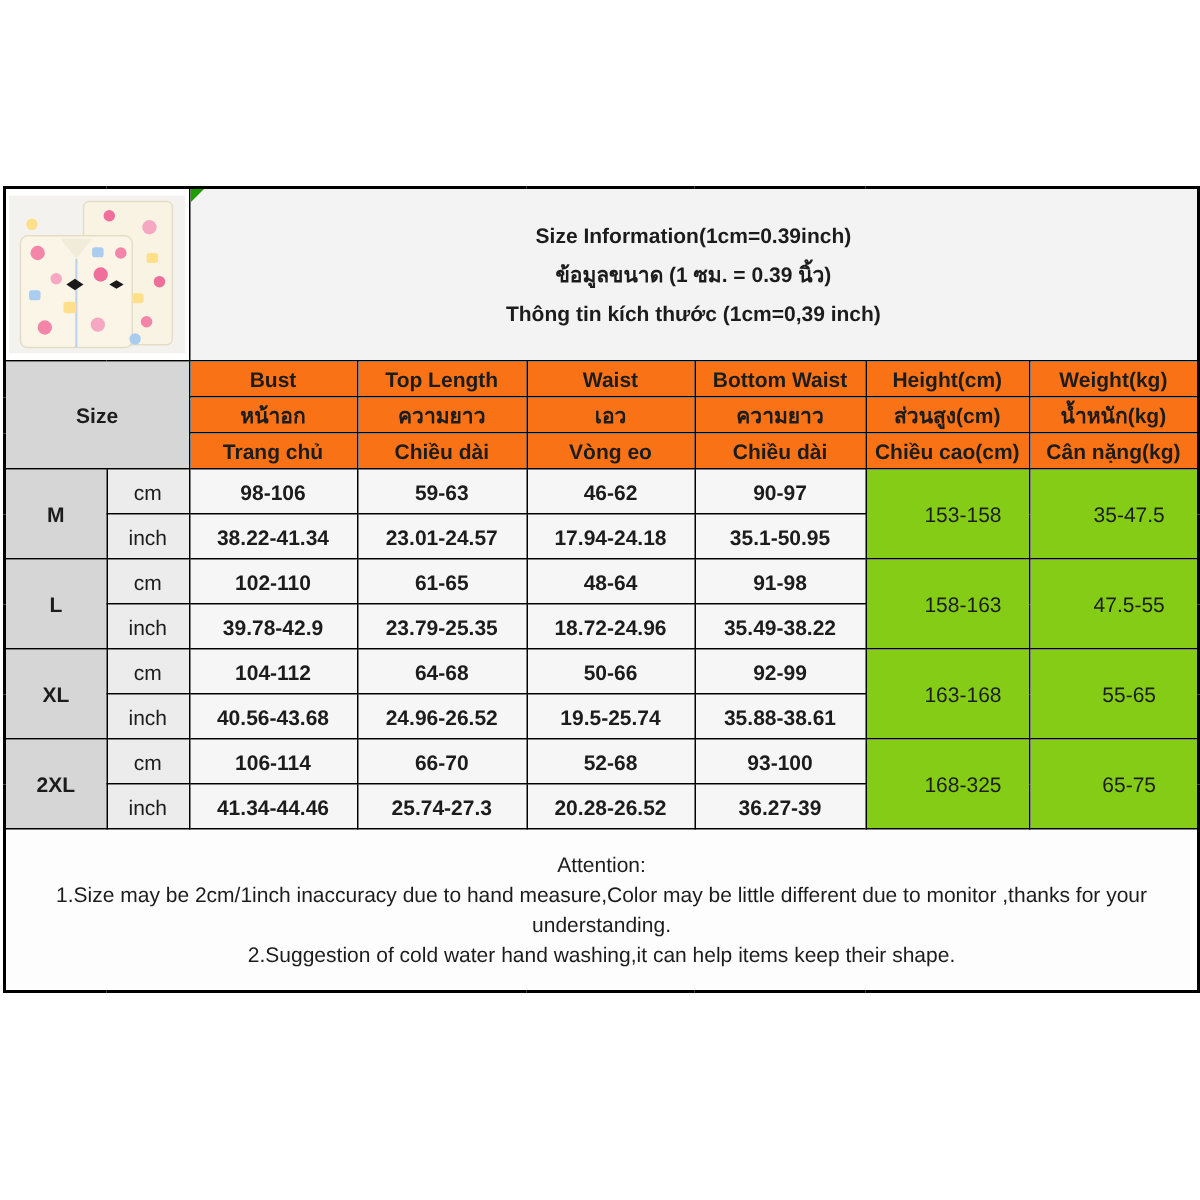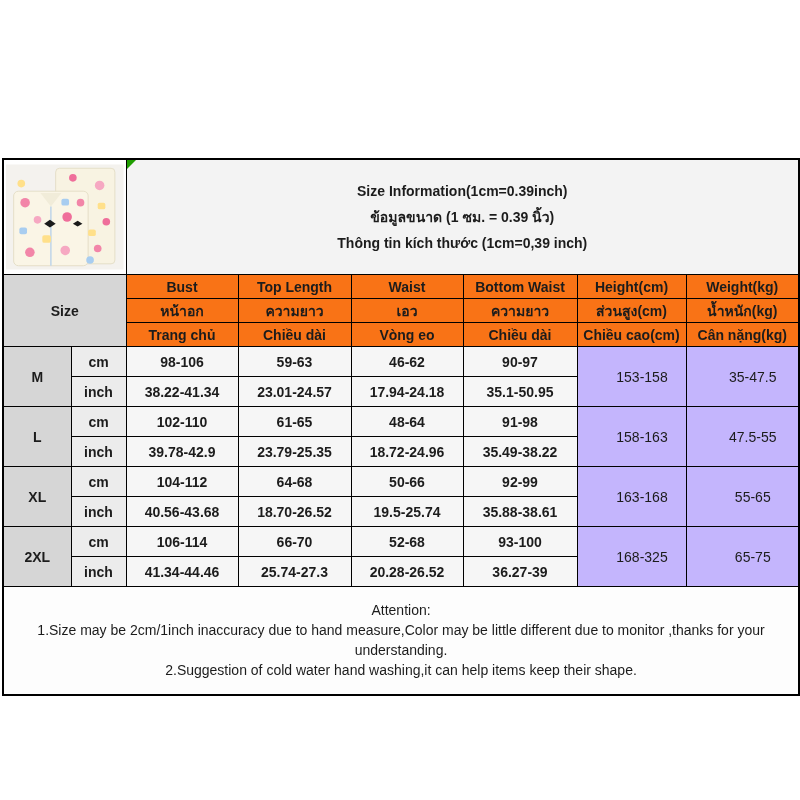--- a/index.html
+++ b/index.html
@@ -11,21 +11,20 @@
   .sheet {
     position: absolute;
     left: 2px; top: 124px;
     width: 796px;
   }
   table.size-table {
     border-collapse: collapse;
     table-layout: fixed;
     width: 796px;
     border: 2px solid #000;
-    margin-top: 34px;
   }
   table.size-table td {
     border: 1px solid #000;
     text-align: center;
     vertical-align: middle;
     overflow: hidden;
     color: #1c1c1c;
     font-size: 14px;
   }
   td.photo-cell {
@@ -63,27 +62,27 @@
     color: #000;
   }
   td.size-label-cell {
     background: #d6d6d6;
     font-weight: bold;
     font-size: 15px;
     color: #000;
   }
   td.unit-cell {
     background: #ececec;
-    font-weight: bold;
+    font-weight: normal;
     font-size: 14px;
     color: #000;
     height: 30px;
   }
   td.val-cell { background: #f6f6f6; font-weight: bold; }
-  td.span-val-cell { background: #c4b5fd; padding-left: 21px; }
+  td.span-val-cell { background: #84cc16; padding-left: 21px; }
   td.attention-cell {
     background: #fdfdfd;
     text-align: left;
     vertical-align: top;
     height: 108px;
     padding: 2px 4px;
     font-size: 14.5px;
     line-height: 20px;
     color: #111;
   }
@@ -214,21 +213,21 @@
       <td class="val-cell">104-112</td>
       <td class="val-cell">64-68</td>
       <td class="val-cell">50-66</td>
       <td class="val-cell">92-99</td>
       <td rowspan="2" class="span-val-cell">163-168</td>
       <td rowspan="2" class="span-val-cell">55-65</td>
     </tr>
     <tr>
       <td class="unit-cell">inch</td>
       <td class="val-cell">40.56-43.68</td>
-      <td class="val-cell">18.70-26.52</td>
+      <td class="val-cell">24.96-26.52</td>
       <td class="val-cell">19.5-25.74</td>
       <td class="val-cell">35.88-38.61</td>
     </tr>
 
     <tr>
       <td rowspan="2" class="size-label-cell">2XL</td>
       <td class="unit-cell">cm</td>
       <td class="val-cell">106-114</td>
       <td class="val-cell">66-70</td>
       <td class="val-cell">52-68</td>

